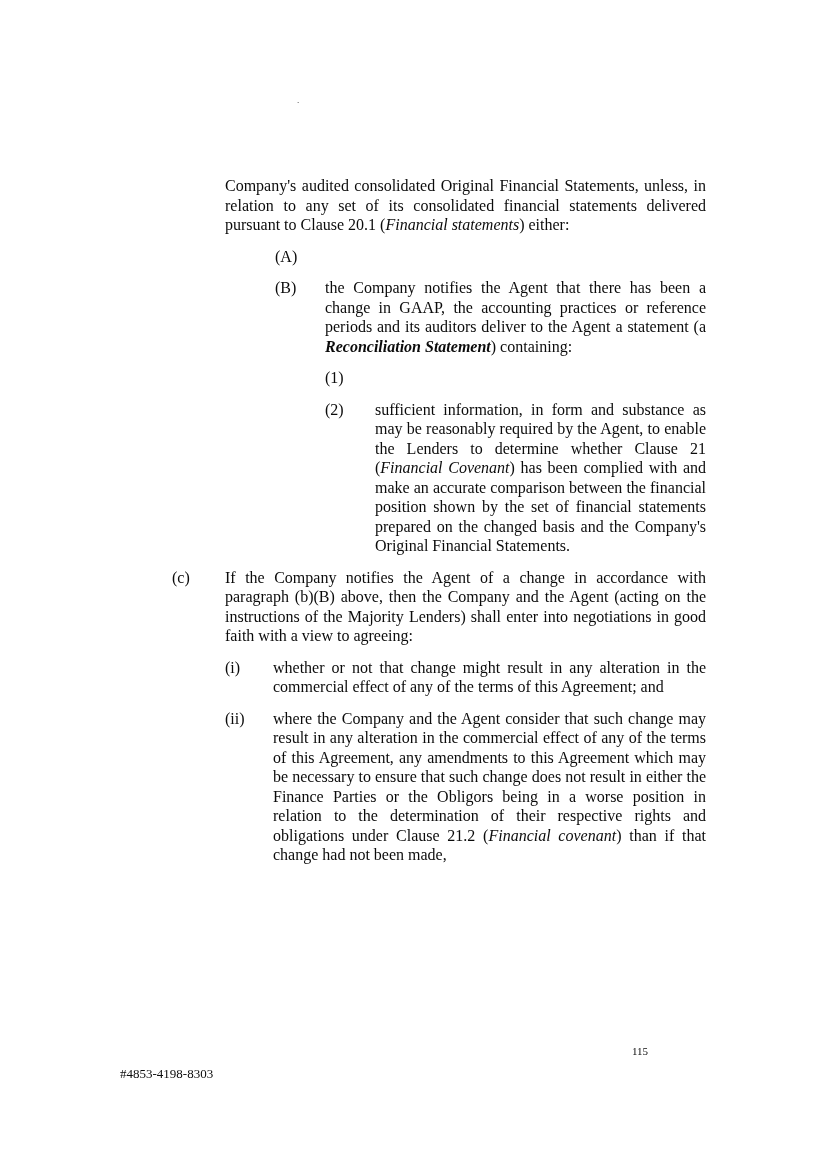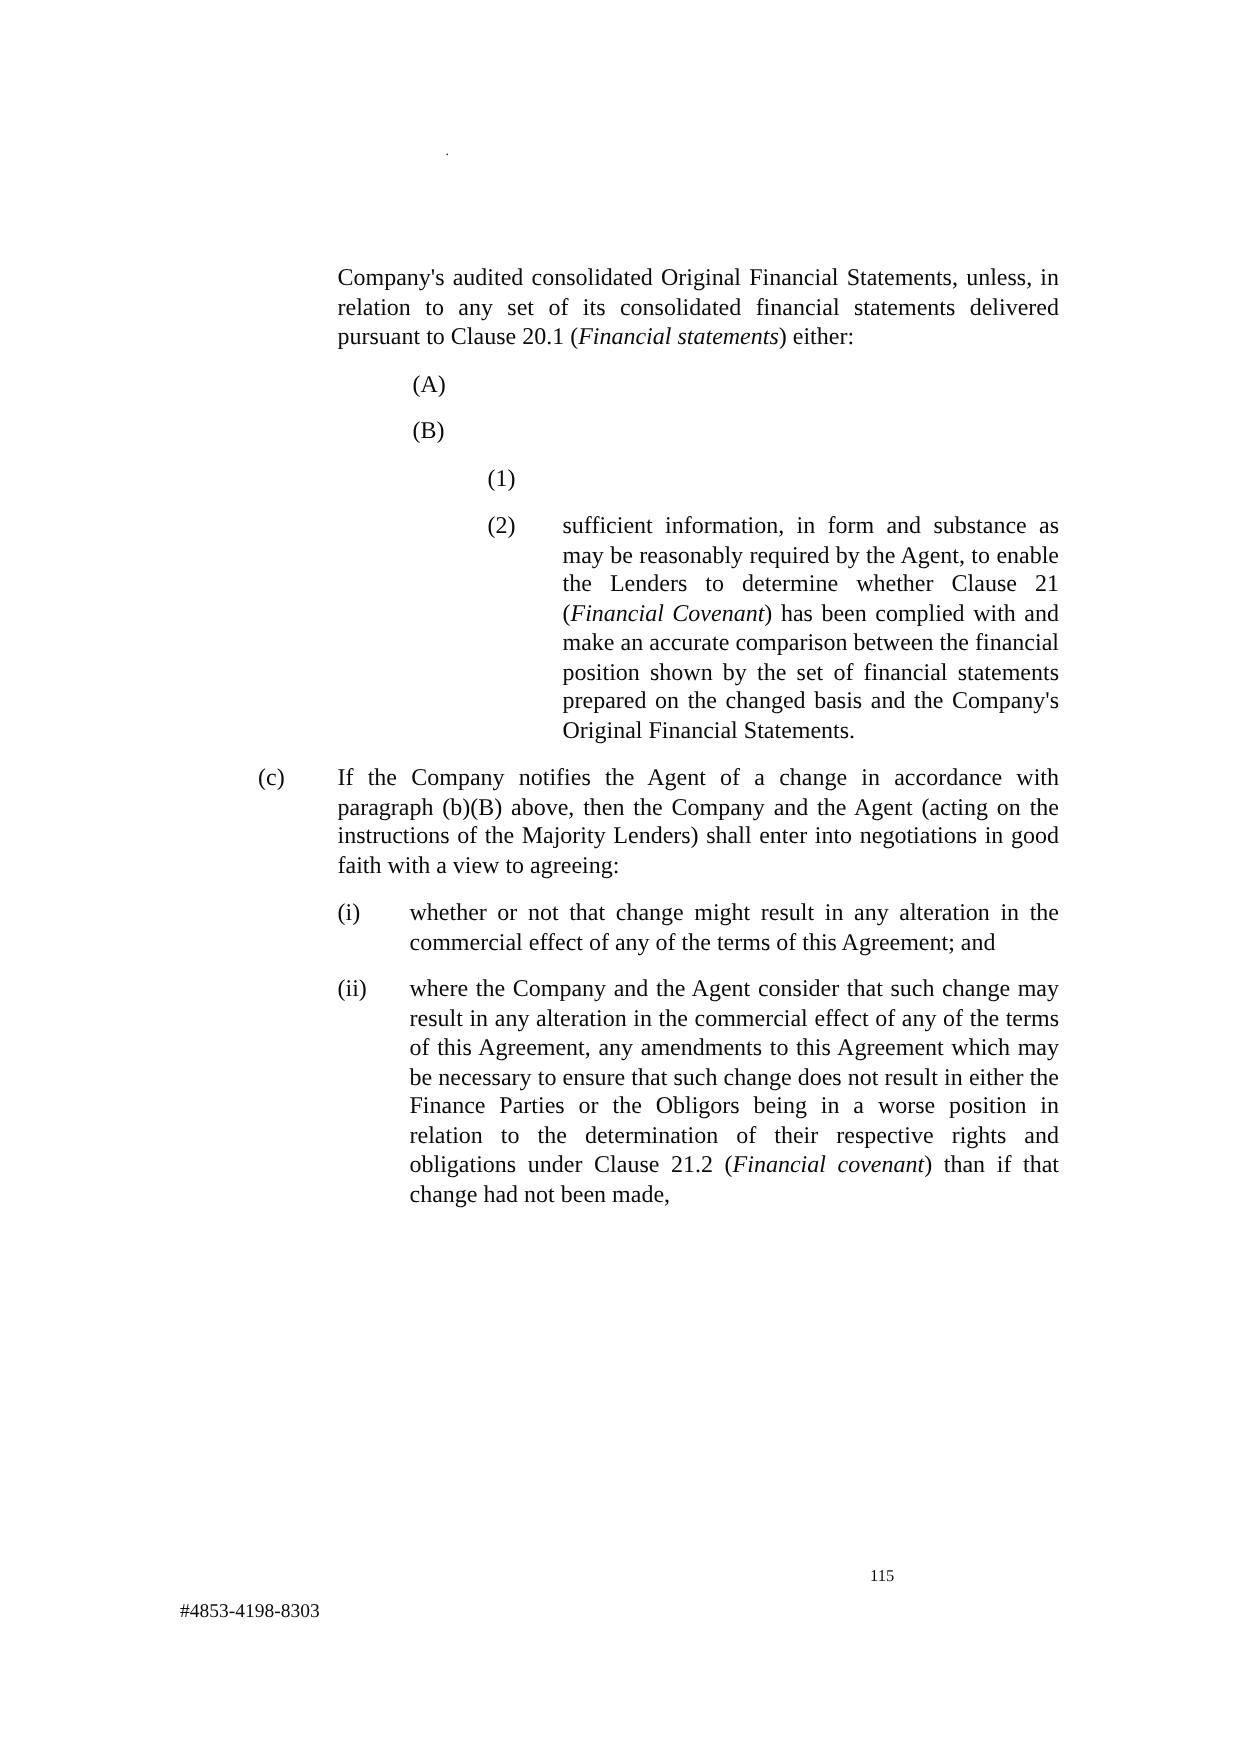--- a/index.html
+++ b/index.html
@@ -66,21 +66,21 @@
   .lvl-num .txt { width: 331px; }
 
   .it  { font-style: italic; }
   .bit { font-style: italic; font-weight: bold; }
 
   .page-number {
     position: absolute;
     top: 1045px;
     left: 580px;
     width: 120px;
-    text-align: left;
+    text-align: center;
     font-size: 11px;
     line-height: 13px;
   }
   .doc-id {
     position: absolute;
     top: 1066px;
     left: 120px;
     font-size: 13px;
     line-height: 15px;
   }
@@ -94,20 +94,21 @@
 
   <div class="doc-body">
       <div class="block lvl-body">
         <div class="txt"><span>Company's audited consolidated Original Financial Statements, unless, in relation to any set of its consolidated financial statements delivered pursuant to Clause 20.1 (</span><span class="it">Financial statements</span><span>) either:</span></div>
       </div>
       <div class="block lvl-A">
         <span class="lbl">(A)</span>
       </div>
       <div class="block lvl-A">
         <span class="lbl">(B)</span>
+        <div class="txt"><span>the Company notifies the Agent that there has been a change in GAAP, the accounting practices or reference periods and its auditors deliver to the Agent a statement (a </span><span class="bit">Reconciliation Statement</span><span>) containing:</span></div>
       </div>
       <div class="block lvl-num">
         <span class="lbl">(1)</span>
       </div>
       <div class="block lvl-num">
         <span class="lbl">(2)</span>
         <div class="txt"><span>sufficient information, in form and substance as may be reasonably required by the Agent, to enable the Lenders to determine whether Clause 21 (</span><span class="it">Financial Covenant</span><span>) has been complied with and make an accurate comparison between the financial position shown by the set of financial statements prepared on the changed basis and the Company's Original Financial Statements.</span></div>
       </div>
       <div class="block lvl-c">
         <span class="lbl">(c)</span>

